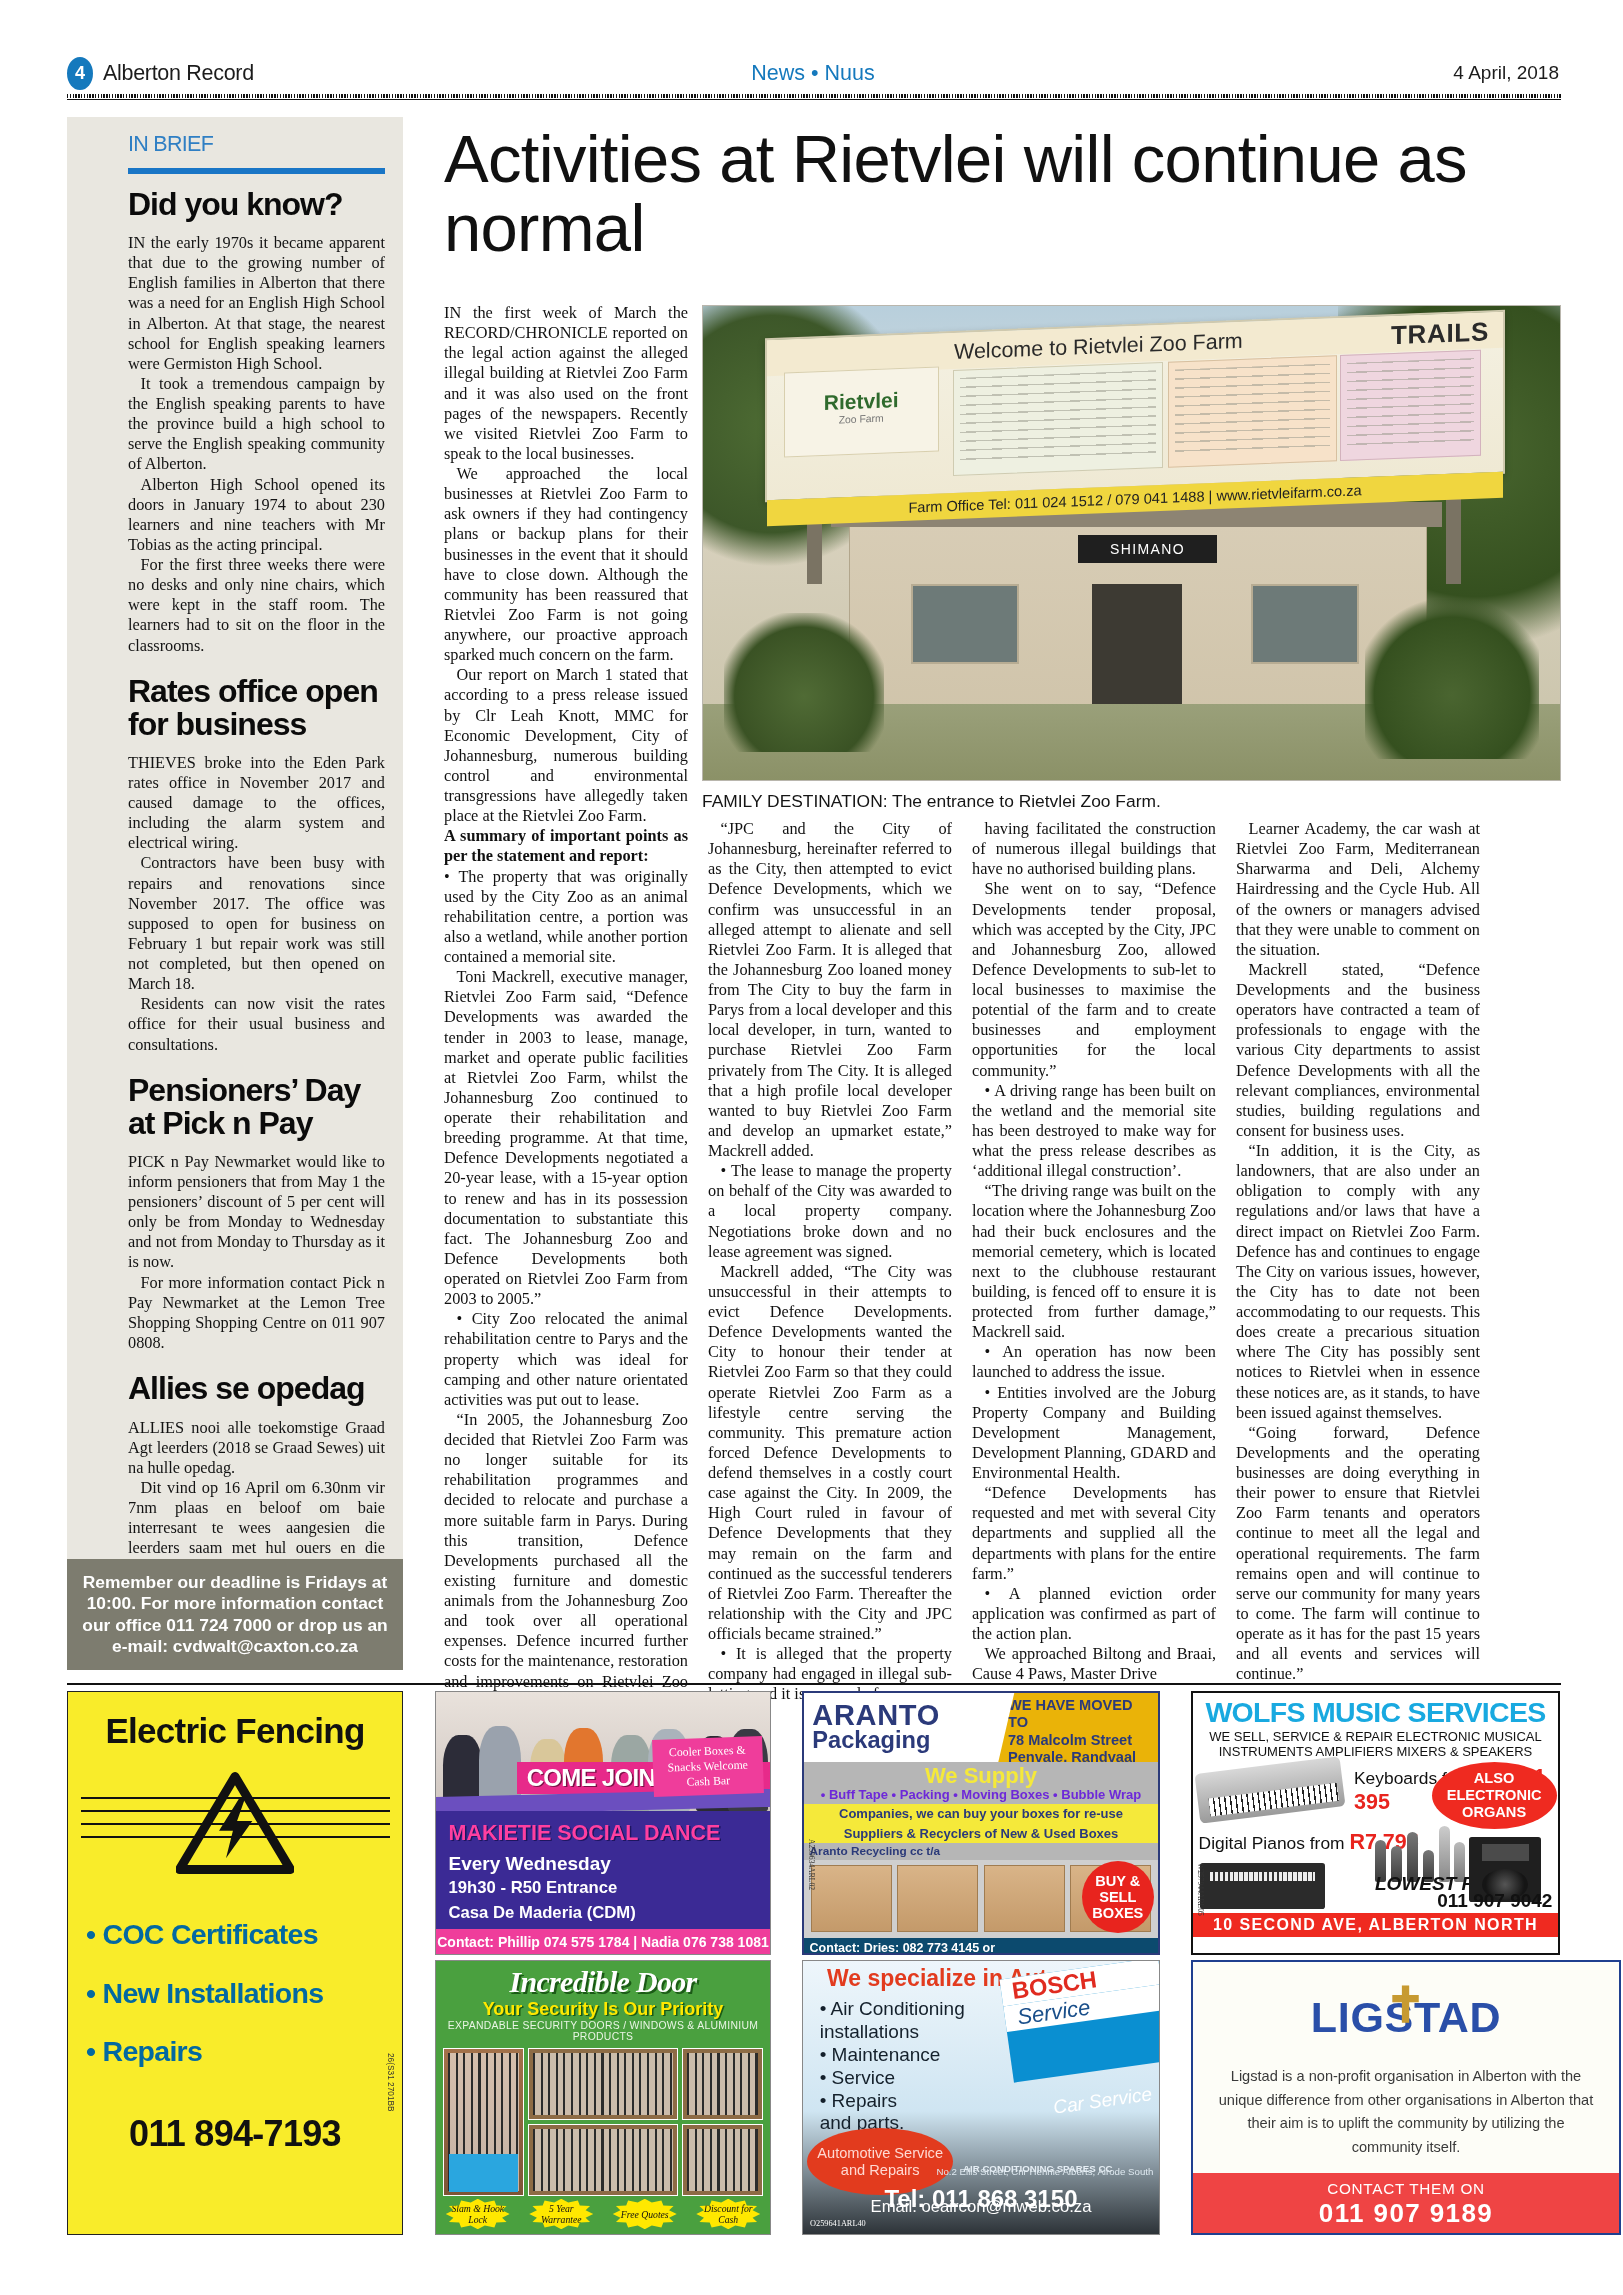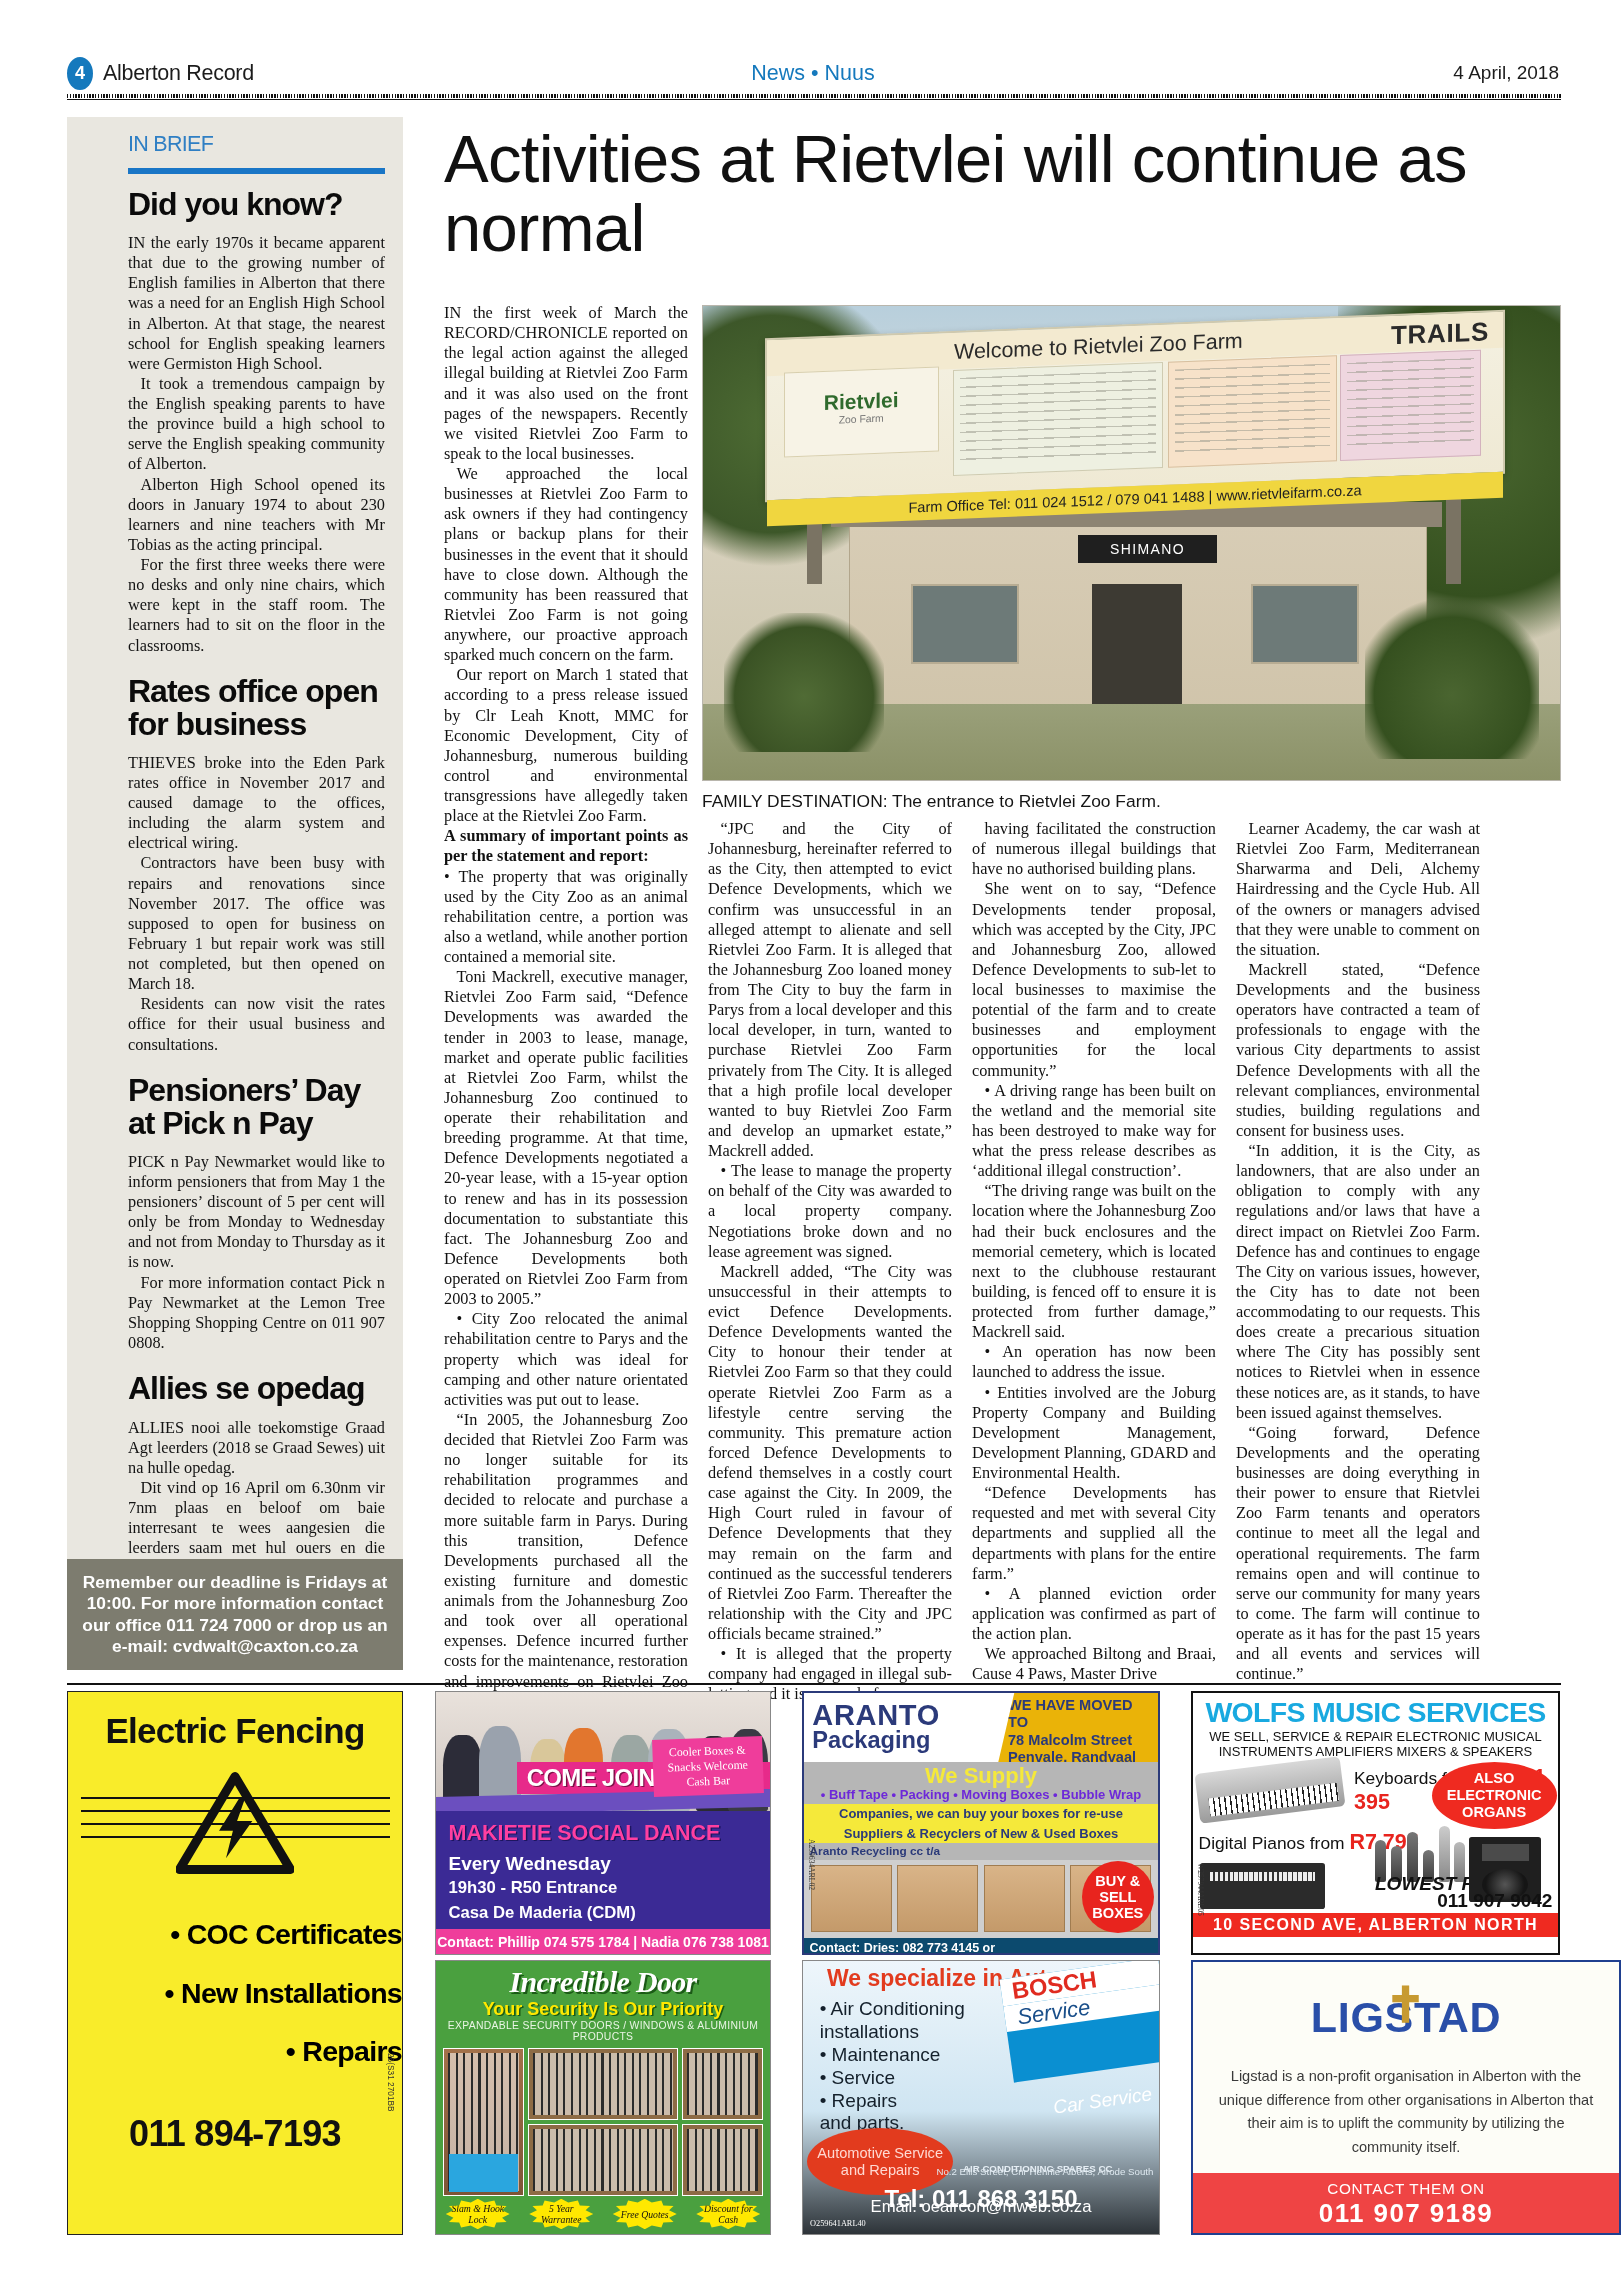--- a/index.html
+++ b/index.html
@@ -108,21 +108,21 @@
   .ad{position:absolute;box-sizing:border-box;overflow:hidden;}
 
   
   .ad-fence{left:67px;top:1691px;width:336px;height:544px;background:#f9ec2a;border:1.4px solid #222;
     font-family:"Liberation Sans",sans-serif;}
   .fence-title{text-align:center;font-weight:bold;font-size:35px;color:#111;margin-top:19.4px;letter-spacing:-0.7px;}
   .fence-graphic{position:relative;height:118px;margin-top:12.5px;}
   .fence-wires{position:absolute;left:12.5px;right:12.5px;top:33px;height:43px;
     background:repeating-linear-gradient(180deg,#111 0 2.1px,transparent 2.1px 13px);}
   .fence-tri{position:absolute;left:50%;top:7px;transform:translateX(-50%);}
-  .fence-list{margin:23.6px 0 0 18px;font-weight:bold;font-size:28.5px;color:#000000;line-height:2.05;letter-spacing:-0.7px;text-align:right;}
+  .fence-list{margin:23.6px 0 0 18px;font-weight:bold;font-size:28.5px;color:#0369a1;line-height:2.05;letter-spacing:-0.7px;}
   .fence-phone{text-align:center;font-weight:bold;font-size:36px;color:#111;margin-top:32px;letter-spacing:-0.7px;}
   .fence-code{position:absolute;right:5.6px;top:361px;writing-mode:vertical-rl;font-size:8.3px;color:#333;}
 
   
   .ad-dance{left:435px;top:1691px;width:336px;height:264px;background:#3b2a95;border:0.7px solid #888;}
   .dance-photo{position:relative;height:119px;background:linear-gradient(#e9e2dc,#cfc6c0);overflow:hidden;}
   .dp{position:absolute;bottom:0;border-radius:40% 40% 2.8px 2.8px;}
   .dance-banner{position:absolute;left:81px;bottom:16.7px;right:-7px;height:32px;background:#e72a8a;
     display:flex;align-items:center;padding-left:9.7px;}
   .dance-banner span{font-family:"Liberation Sans",sans-serif;font-weight:bold;font-size:24px;

